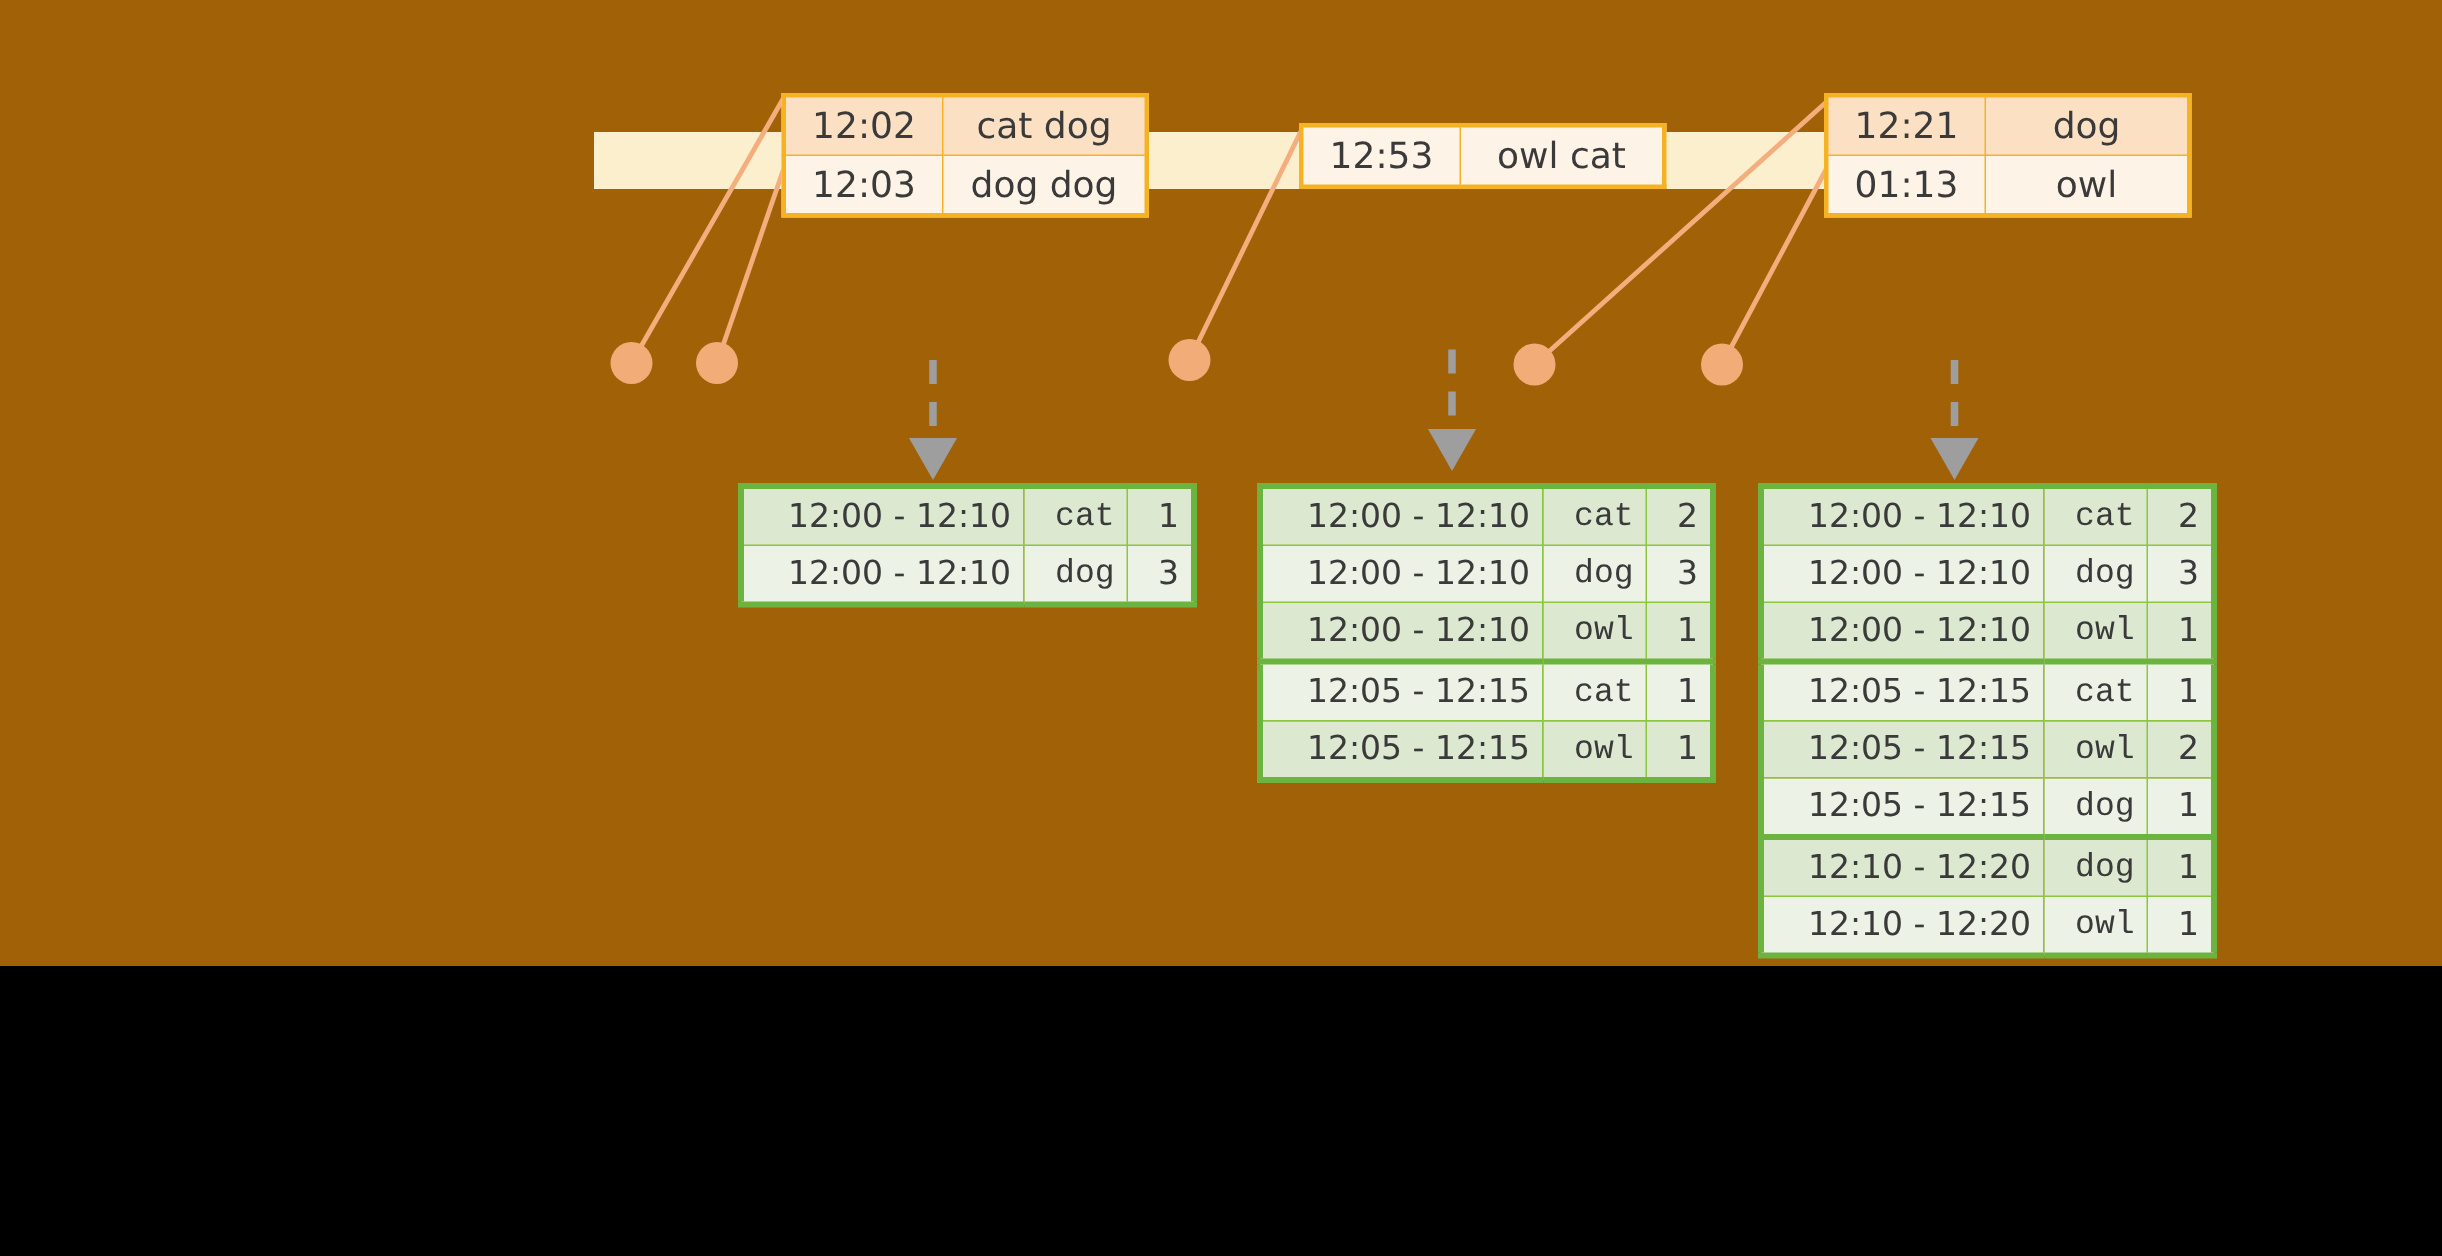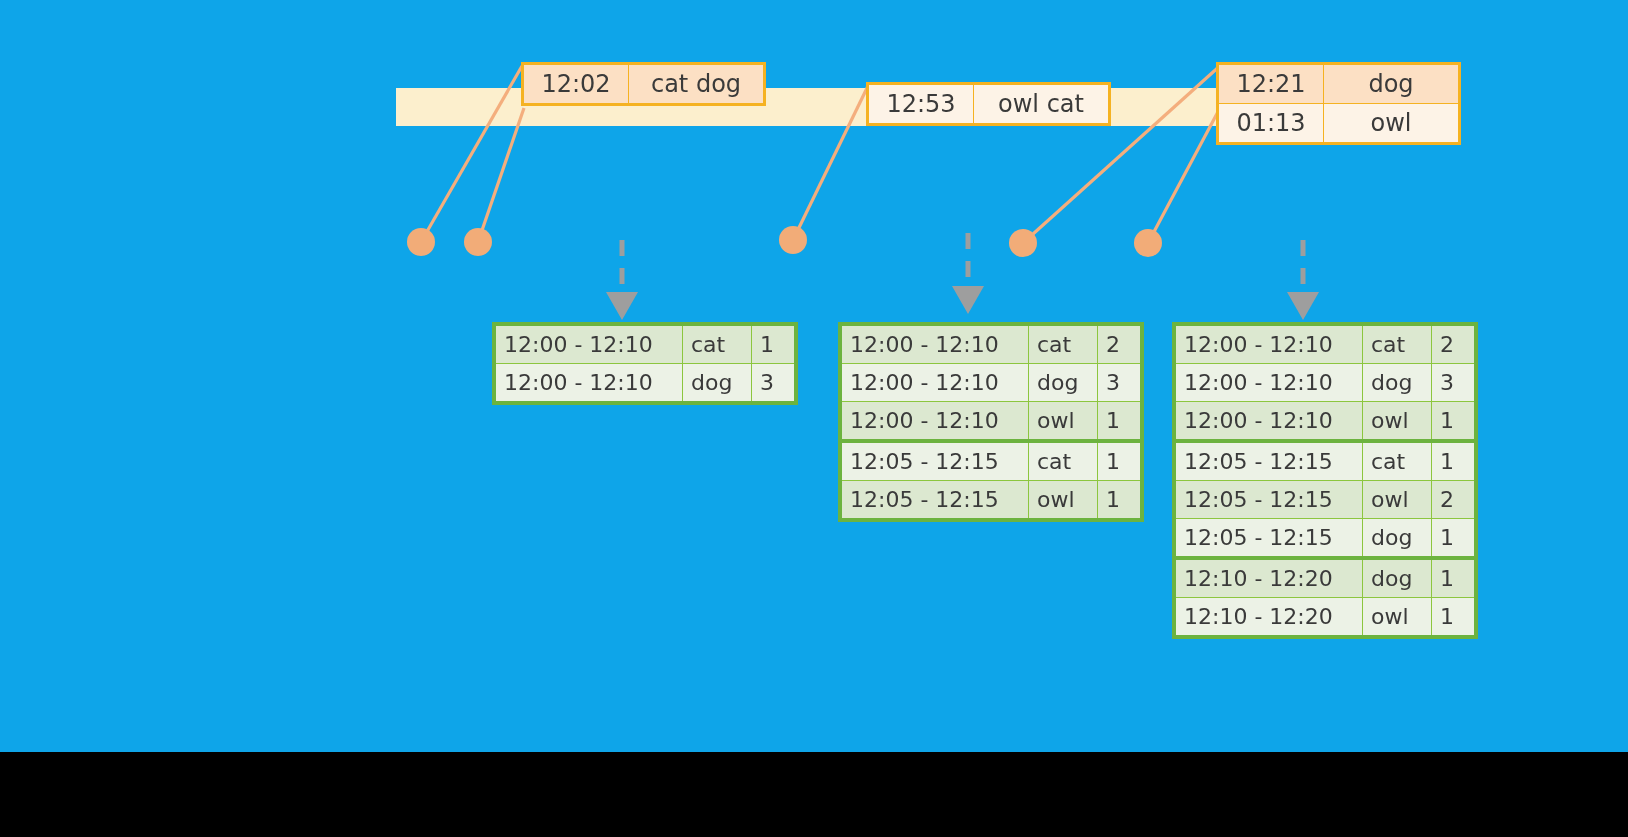--- a/index.html
+++ b/index.html
@@ -3,22 +3,22 @@
 <meta charset="utf-8">
 <style>
   html, body {
     margin: 0;
     padding: 0;
     background: #000000;
   }
   #canvas {
     position: relative;
     width: 1628px;
-    height: 752px;
-    background: #0ea5e9;
+    height: 644px;
+    background: #a16207;
     overflow: hidden;
     font-family: "DejaVu Sans", sans-serif;
   }
   #svg-layer {
     position: absolute;
     left: 0; top: 0;
     width: 1628px;
     height: 837px;
   }
   
@@ -48,31 +48,31 @@
   .result-table {
     position: absolute;
     border-collapse: collapse;
     border: 4px solid #6CB33F;
     z-index: 5;
   }
   .result-table td {
     border: 1.6px solid #8CC63E;
     font-size: 22px;
     color: #3a3a3a;
-    text-align: left;
+    text-align: right;
     height: 37px;
     padding: 0 8px;
     white-space: nowrap;
     font-family: "DejaVu Sans", sans-serif;
   }
   .result-table tr.shade td { background: #DCE8D0; }
   .result-table tr.plain td { background: #ECF2E6; }
   .result-table tr.grp-end td { border-bottom: 4px solid #6CB33F; }
   .result-table td.win-col { min-width: 170px; }
-  .result-table td.key-col { min-width: 52px; }
+  .result-table td.key-col { min-width: 52px; font-family: Liberation Mono, monospace; }
   .result-table td.cnt-col { min-width: 26px; }
 </style>
 </head>
 <body>
 
 <div id="canvas">
 
   <svg id="svg-layer" viewBox="0 0 1628 837" xmlns="http://www.w3.org/2000/svg">
 
     <rect x="396" y="88" width="1030" height="38" fill="#FCEFCD"></rect>
@@ -107,20 +107,24 @@
       <polygon points="1287,292 1319,292 1303,320"></polygon>
     </g>
   </svg>
 
   <table class="event-table" style="left:521px; top:62px;">
     <tbody>
       <tr class="shade">
         <td class="time-col">12:02</td>
         <td class="val-col">cat dog</td>
       </tr>
+      <tr class="plain">
+        <td class="time-col">12:03</td>
+        <td class="val-col">dog dog</td>
+      </tr>
     </tbody>
   </table>
 
   <table class="event-table" style="left:866px; top:82px;">
     <tbody>
       <tr class="plain">
         <td class="time-col">12:53</td>
         <td class="val-col">owl cat</td>
       </tr>
     </tbody>

